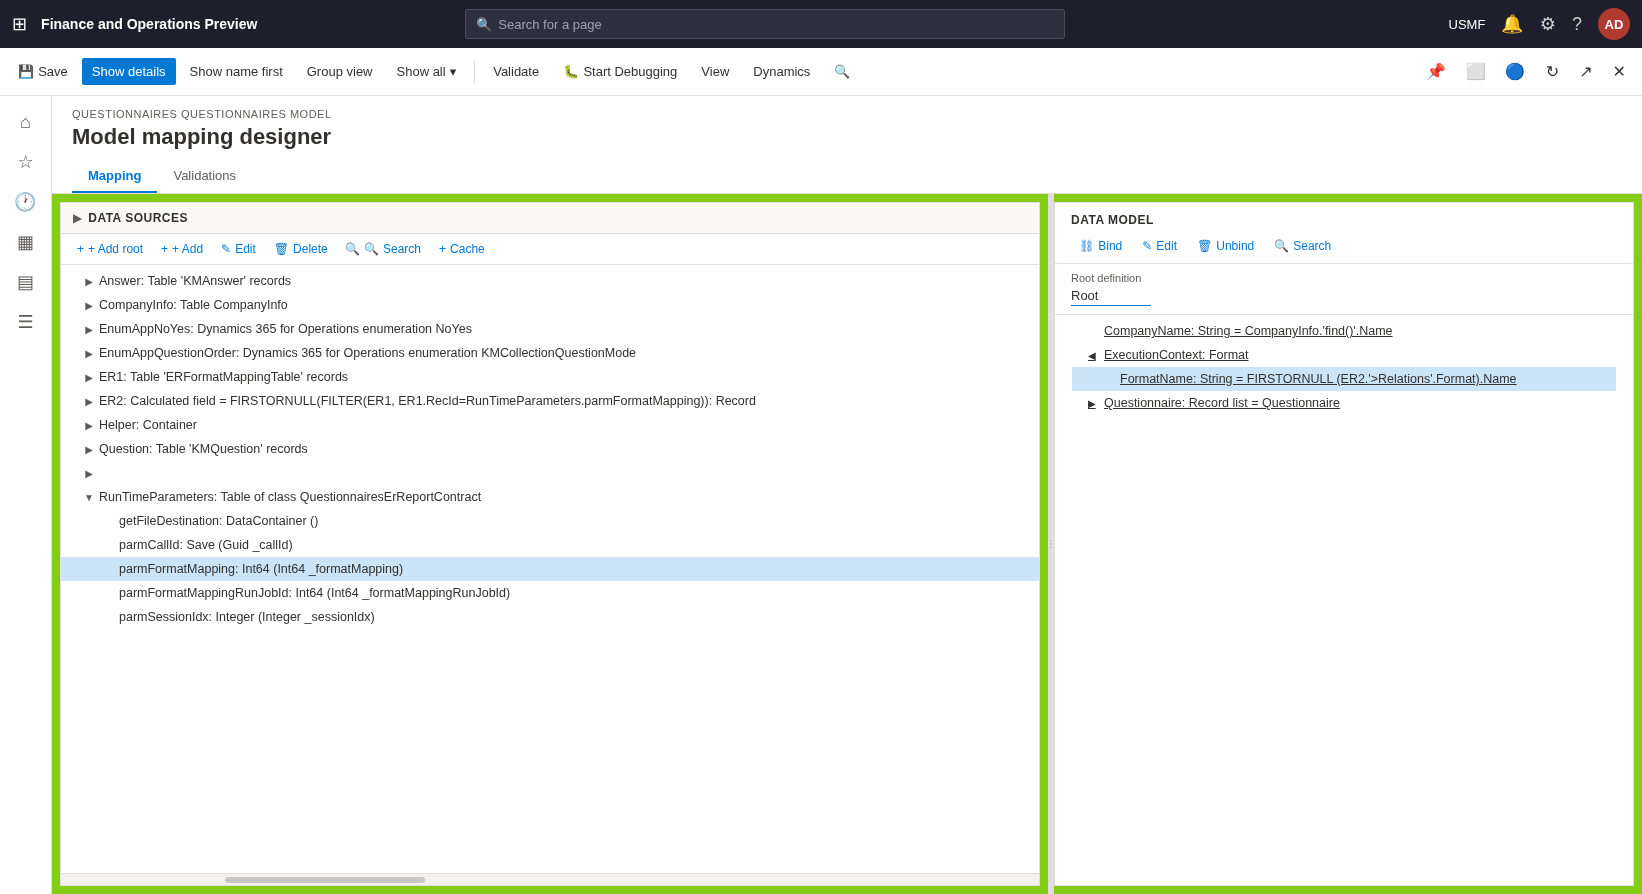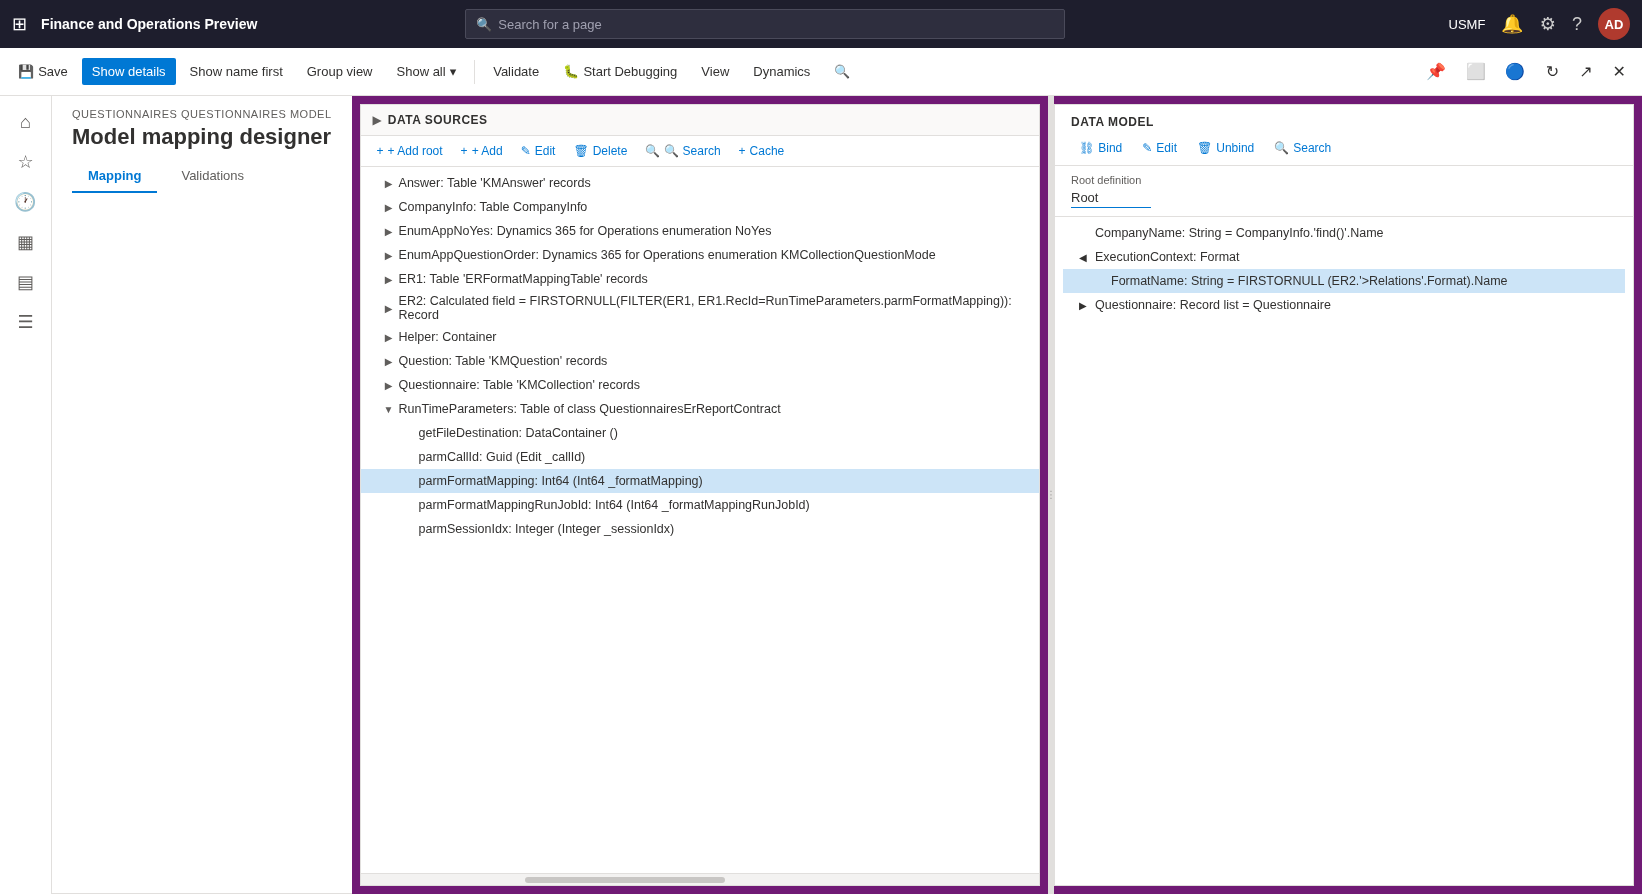--- a/index.html
+++ b/index.html
@@ -101,21 +101,22 @@
       border-radius: 2px;
       cursor: pointer;
       color: #605e5c;
       font-size: 18px;
     }
 
     
     .content-area {
       flex: 1;
       display: flex;
-      background: #701a75;
+      flex-direction: column;
+      background: #84cc16;
       overflow: hidden;
     }
 
     .page-header {
       background: #fff;
       padding: 12px 20px 0 20px;
       border-bottom: 1px solid #e1dfdd;
     }
     .breadcrumb {
       font-size: 11px;
@@ -125,21 +126,21 @@
       margin-bottom: 4px;
     }
     .page-title {
       font-size: 22px;
       font-weight: 600;
       color: #323130;
       margin-bottom: 10px;
     }
     .page-tabs {
       display: flex;
-      gap: 8px;
+      gap: 0;
     }
     .page-tab {
       padding: 8px 16px;
       cursor: pointer;
       font-size: 13px;
       color: #605e5c;
       border-bottom: 2px solid transparent;
     }
     .page-tab.active {
       color: #0078d4;
@@ -293,21 +294,22 @@
       color: #323130;
       border-bottom: 1px solid #0078d4;
       padding-bottom: 2px;
       display: inline-block;
       min-width: 80px;
     }
 
     .dm-tree-area {
       flex: 1;
       overflow-y: auto;
-      padding: 4px 8px;
+      padding: 4px 17px;
+      text-decoration: underline;
     }
     .dm-tree-item {
       display: flex;
       align-items: center;
       padding: 3px 0 3px 16px;
       cursor: pointer;
       font-size: 12.5px;
       color: #323130;
       min-height: 24px;
     }
@@ -496,33 +498,32 @@
           <div class="tree-item indent-1">
             <span class="tree-toggle">▶</span>
             <span class="tree-label">Helper: Container</span>
           </div>
           <div class="tree-item indent-1">
             <span class="tree-toggle">▶</span>
             <span class="tree-label">Question: Table 'KMQuestion' records</span>
           </div>
           <div class="tree-item indent-1">
             <span class="tree-toggle">▶</span>
-            <span class="tree-label">Questionnaire: Table 'KMCollection' records</span>
           </div>
           <div class="tree-item indent-1">
             <span class="tree-toggle">▼</span>
             <span class="tree-label">RunTimeParameters: Table of class QuestionnairesErReportContract</span>
           </div>
           <div class="tree-item indent-2">
             <span class="tree-toggle"> </span>
             <span class="tree-label">getFileDestination: DataContainer ()</span>
           </div>
           <div class="tree-item indent-2">
             <span class="tree-toggle"> </span>
-            <span class="tree-label">parmCallId: Guid (Edit _callId)</span>
+            <span class="tree-label">parmCallId: Save (Guid _callId)</span>
           </div>
           <div class="tree-item indent-2 selected">
             <span class="tree-toggle"> </span>
             <span class="tree-label">parmFormatMapping: Int64 (Int64 _formatMapping)</span>
           </div>
           <div class="tree-item indent-2">
             <span class="tree-toggle"> </span>
             <span class="tree-label">parmFormatMappingRunJobId: Int64 (Int64 _formatMappingRunJobId)</span>
           </div>
           <div class="tree-item indent-2">

